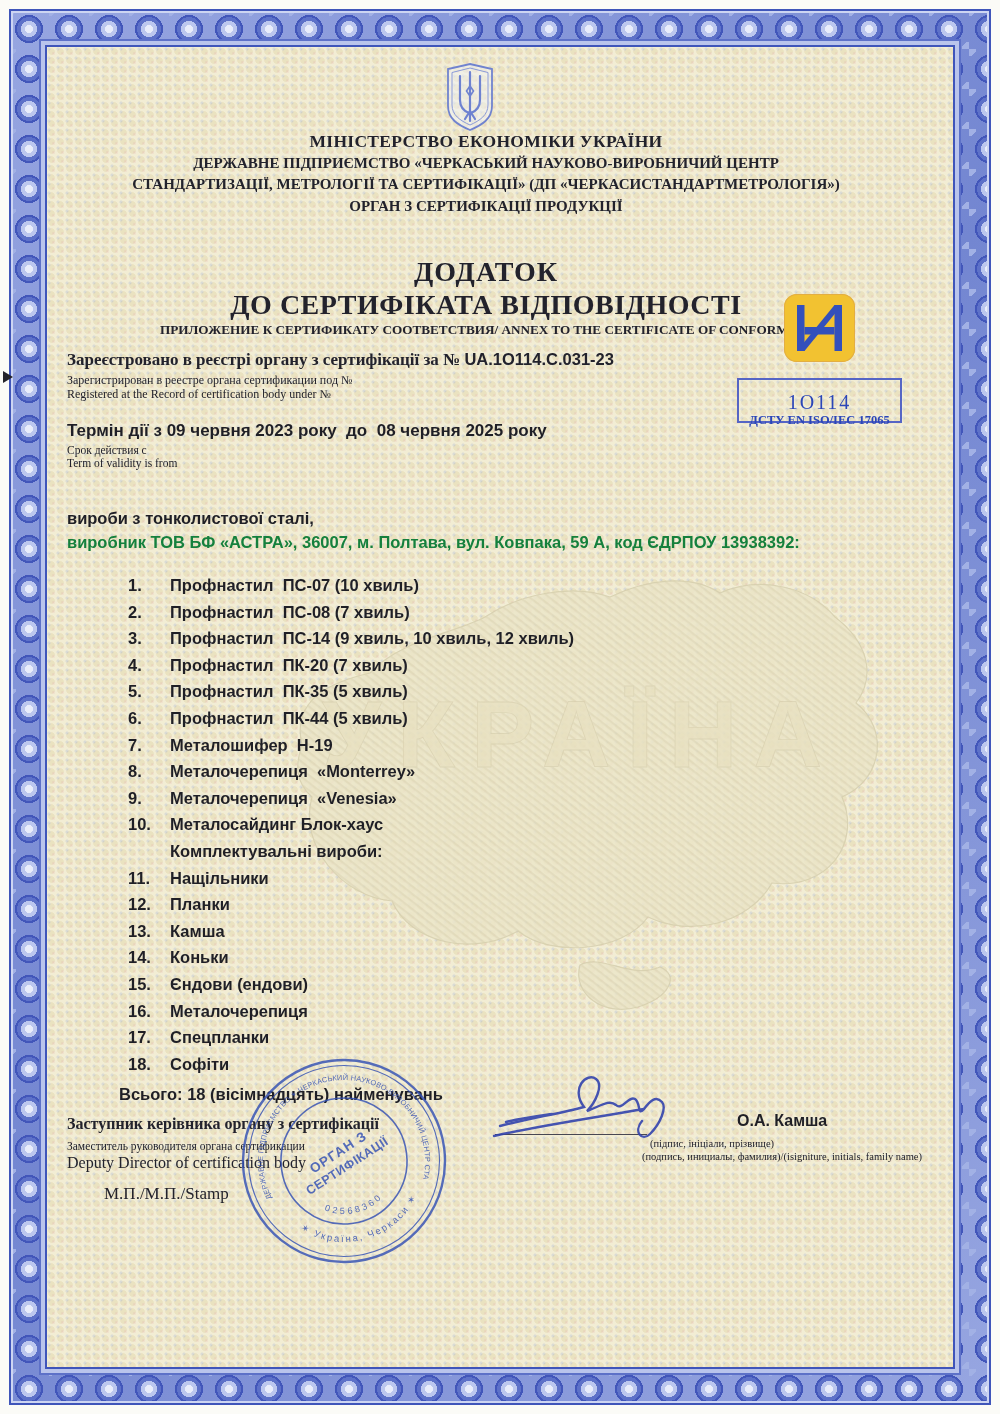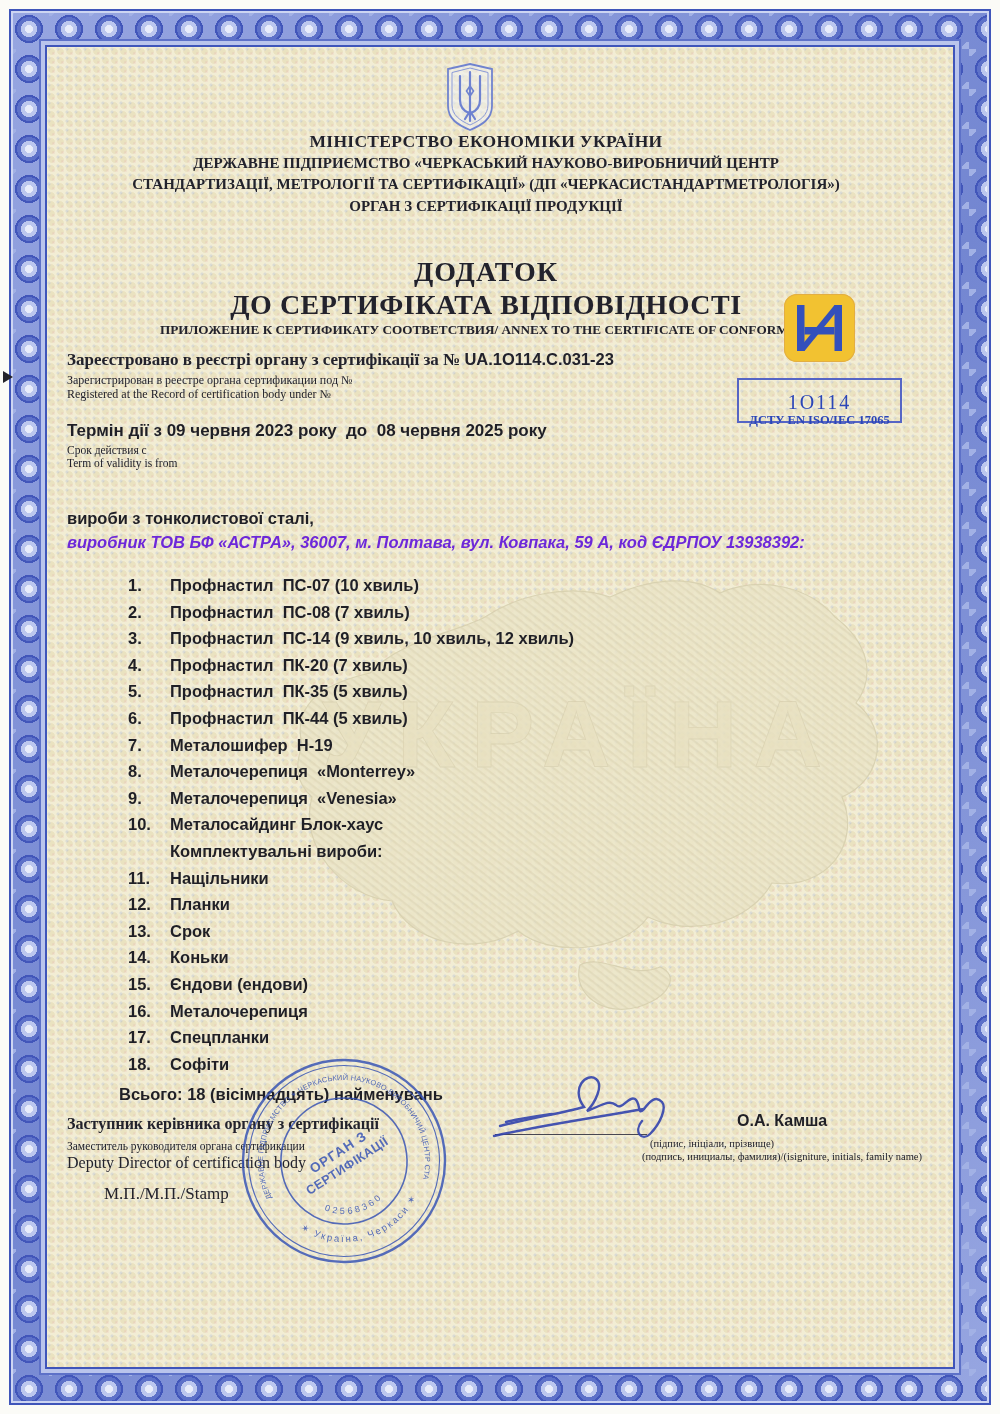--- a/index.html
+++ b/index.html
@@ -104,36 +104,36 @@
   <div class="markbox">
     <div class="c1">1О114</div>
     <div class="c2">ДСТУ EN ISO/IEC 17065</div>
   </div>
 
   <div class="t sanB" style="left:67px;top:421px;font-size:17px;color:#1f1f26;">Термін дії з 09 червня 2023 року &nbsp;до &nbsp;08 червня 2025 року</div>
   <div class="t ser" style="left:67px;top:444px;font-size:11.5px;">Срок действия с</div>
   <div class="t ser" style="left:67px;top:456.5px;font-size:11.5px;">Term of validity is from</div>
 
   <div class="t sanB" style="left:67px;top:509px;font-size:16.5px;color:#1f1f26;">вироби з тонколистової сталі,</div>
-  <div class="t sanB" style="left:67px;top:533px;font-size:16.5px;color:#6d28d9;font-style:italic;">виробник ТОВ БФ «АСТРА», 36007, м. Полтава, вул. Ковпака, 59 А, код ЄДРПОУ 13938392:</div>
+  <div class="t sanB" style="left:67px;top:533px;font-size:16.5px;color:#15803d;">виробник ТОВ БФ «АСТРА», 36007, м. Полтава, вул. Ковпака, 59 А, код ЄДРПОУ 13938392:</div>
   <div class="plist">
       <div class="prow"><span class="pnum">1.</span><span class="ptxt">Профнастил &nbsp;ПС-07 (10 хвиль)</span></div>
       <div class="prow"><span class="pnum">2.</span><span class="ptxt">Профнастил &nbsp;ПС-08 (7 хвиль)</span></div>
       <div class="prow"><span class="pnum">3.</span><span class="ptxt">Профнастил &nbsp;ПС-14 (9 хвиль, 10 хвиль, 12 хвиль)</span></div>
       <div class="prow"><span class="pnum">4.</span><span class="ptxt">Профнастил &nbsp;ПК-20 (7 хвиль)</span></div>
       <div class="prow"><span class="pnum">5.</span><span class="ptxt">Профнастил &nbsp;ПК-35 (5 хвиль)</span></div>
       <div class="prow"><span class="pnum">6.</span><span class="ptxt">Профнастил &nbsp;ПК-44 (5 хвиль)</span></div>
       <div class="prow"><span class="pnum">7.</span><span class="ptxt">Металошифер &nbsp;Н-19</span></div>
       <div class="prow"><span class="pnum">8.</span><span class="ptxt">Металочерепиця &nbsp;«Monterrey»</span></div>
       <div class="prow"><span class="pnum">9.</span><span class="ptxt">Металочерепиця &nbsp;«Venesia»</span></div>
       <div class="prow"><span class="pnum">10.</span><span class="ptxt">Металосайдинг Блок-хаус</span></div>
       <div class="prow psub"><span class="pnum"></span><span class="ptxt">Комплектувальні вироби:</span></div>
       <div class="prow"><span class="pnum">11.</span><span class="ptxt">Нащільники</span></div>
       <div class="prow"><span class="pnum">12.</span><span class="ptxt">Планки</span></div>
-      <div class="prow"><span class="pnum">13.</span><span class="ptxt">Срок</span></div>
+      <div class="prow"><span class="pnum">13.</span><span class="ptxt">Камша</span></div>
       <div class="prow"><span class="pnum">14.</span><span class="ptxt">Коньки</span></div>
       <div class="prow"><span class="pnum">15.</span><span class="ptxt">Єндови (ендови)</span></div>
       <div class="prow"><span class="pnum">16.</span><span class="ptxt">Металочерепиця</span></div>
       <div class="prow"><span class="pnum">17.</span><span class="ptxt">Спецпланки</span></div>
       <div class="prow"><span class="pnum">18.</span><span class="ptxt">Софіти</span></div>
     </div>
   <div class="t sanB" style="left:119px;top:1085px;font-size:16.5px;color:#1f1f26;">Всього: 18 (вісімнадцять) найменувань</div>
 
   <div class="t serB" style="left:67px;top:1115px;font-size:16px;">Заступник керівника органу з сертифікації</div>
   <div class="t ser" style="left:67px;top:1140px;font-size:11.5px;">Заместитель руководителя органа сертификации</div>

